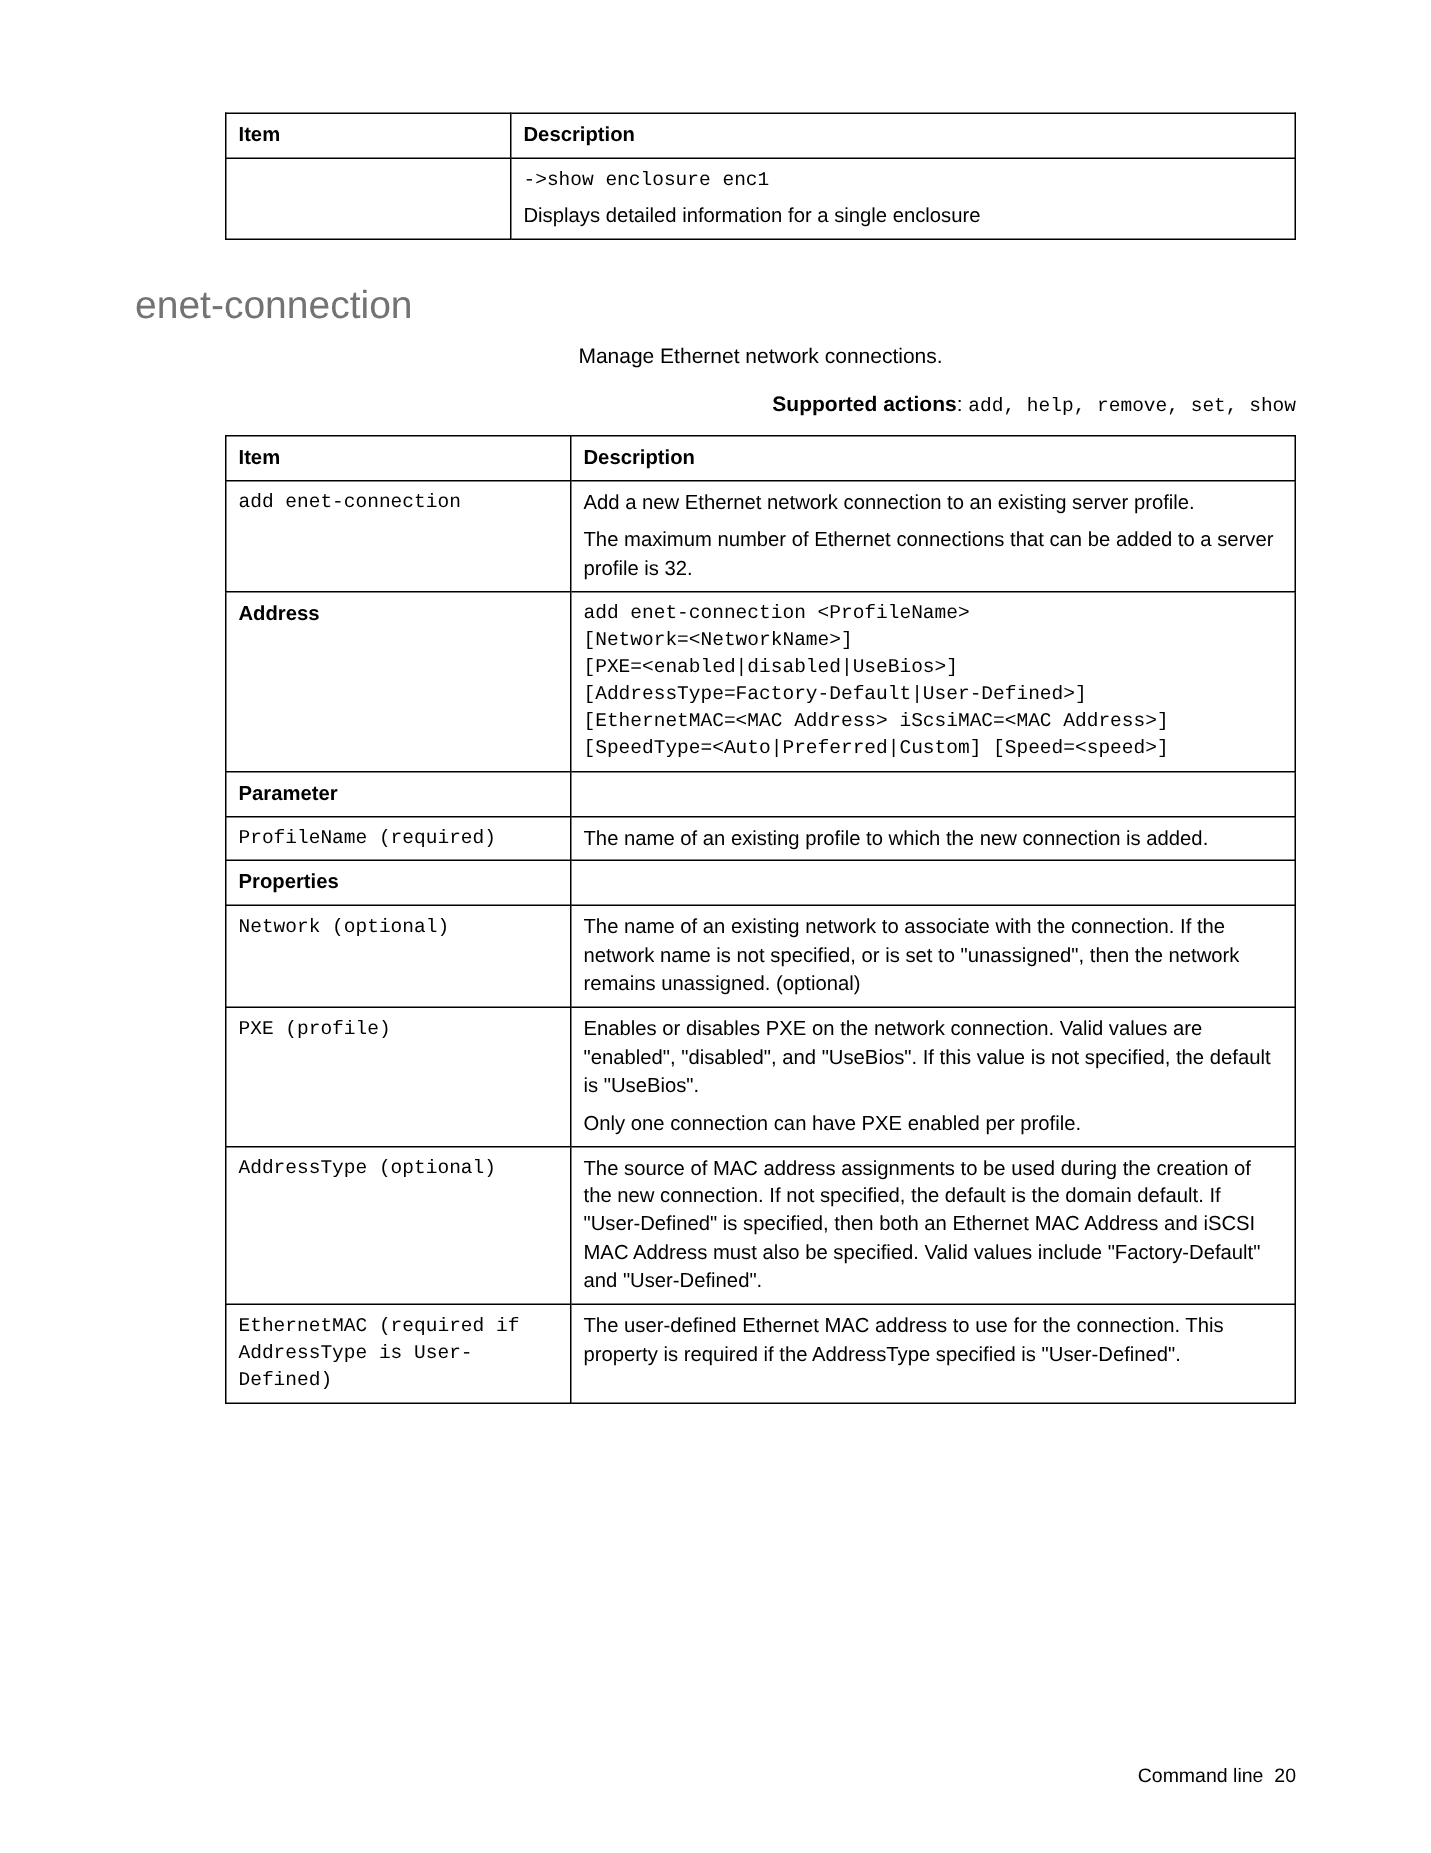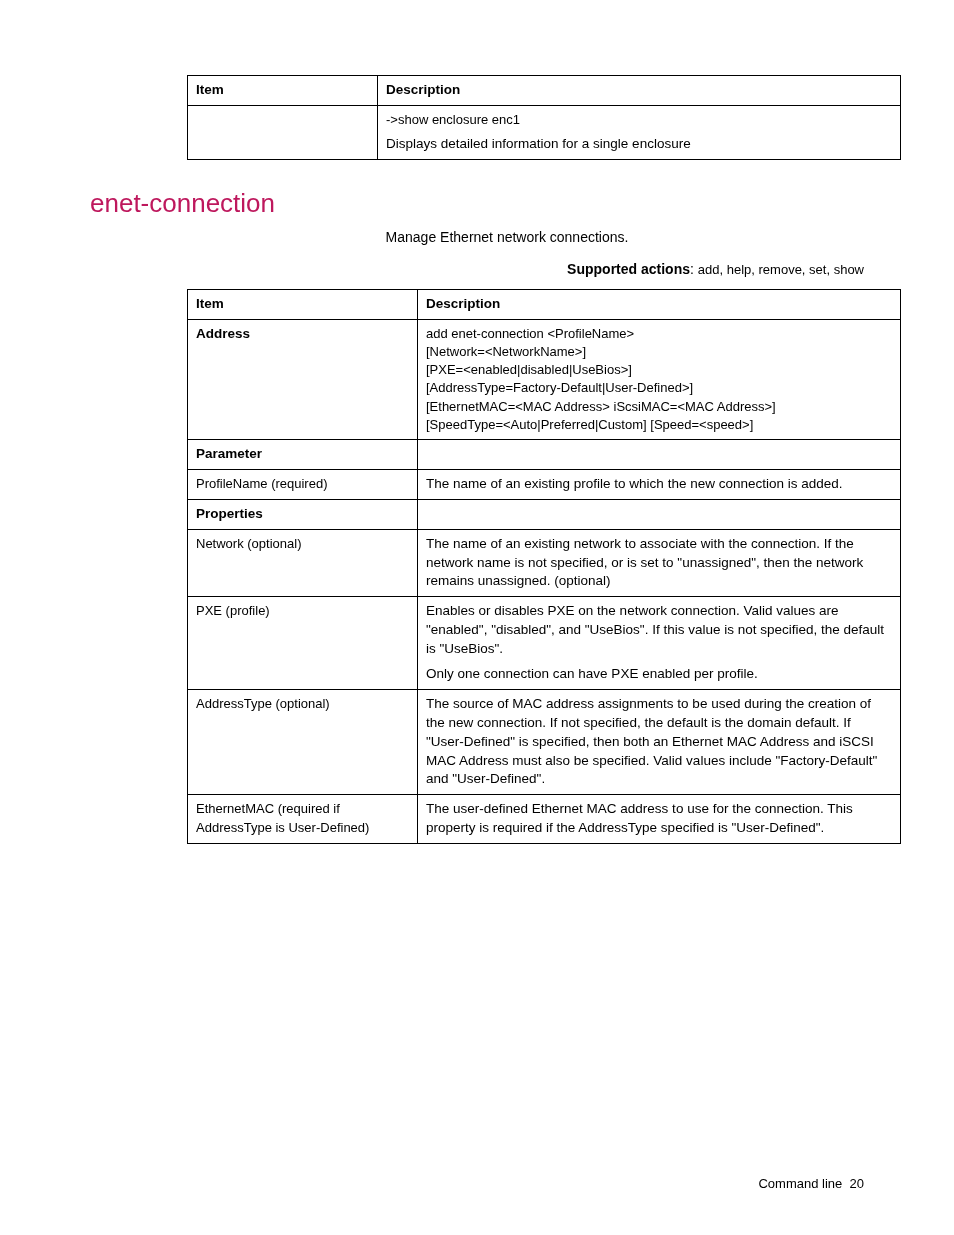--- a/index.html
+++ b/index.html
@@ -17,44 +17,43 @@
     box-sizing: border-box;
     padding: 75px 90px 60px 90px;
   }
   .content {
     margin-left: 60px;
   }
   table {
     border-collapse: collapse;
     width: 100%;
     margin-bottom: 20px;
-    margin-left: 37px;
   }
   table.first-table {
     margin-bottom: 28px;
   }
   th, td {
     border: 1px solid #000;
     padding: 5px 8px;
     text-align: left;
     vertical-align: top;
     font-size: 13.5px;
     line-height: 1.4;
   }
   th {
     font-weight: bold;
   }
   .col-item-1 { width: 190px; }
   .col-item-2 { width: 230px; }
   .mono {
-    font-family: Liberation Sans, sans-serif;
+    font-family: Liberation Mono, monospace;
     font-size: 13px;
   }
   h2.section-title {
-    color: #be185d;
+    color: #737373;
     font-weight: normal;
     font-size: 26px;
     margin: 0 0 10px 11px;
     margin-left: -60px;
     font-family: Arial, Helvetica, sans-serif;
   }
   p.intro {
     margin: 0 0 16px 0;
     font-size: 14px;
     text-align: center;
@@ -118,20 +117,27 @@
         <col>
       </colgroup>
       <tbody>
           <tr>
         <th>Item</th>
         <th>Description</th>
       </tr>
       </tbody>
         <tbody id="main-rows">
           <tr>
+            <td class="mono">add enet-connection</td>
+            <td>
+              <div class="cell-line">Add a new Ethernet network connection to an existing server profile.</div>
+              <div class="cell-line">The maximum number of Ethernet connections that can be added to a server profile is 32.</div>
+            </td>
+          </tr>
+          <tr>
             <td class="bold">Address</td>
             <td>
               <div class="mono" style="margin: 0px;">add enet-connection &lt;ProfileName&gt;</div>
               <div class="mono" style="margin: 0px;">[Network=&lt;NetworkName&gt;]</div>
               <div class="mono" style="margin: 0px;">[PXE=&lt;enabled|disabled|UseBios&gt;]</div>
               <div class="mono" style="margin: 0px;">[AddressType=Factory-Default|User-Defined&gt;]</div>
               <div class="mono" style="margin: 0px;">[EthernetMAC=&lt;MAC Address&gt; iScsiMAC=&lt;MAC Address&gt;]</div>
               <div class="mono" style="margin: 0px;">[SpeedType=&lt;Auto|Preferred|Custom] [Speed=&lt;speed&gt;]</div>
             </td>
           </tr>

